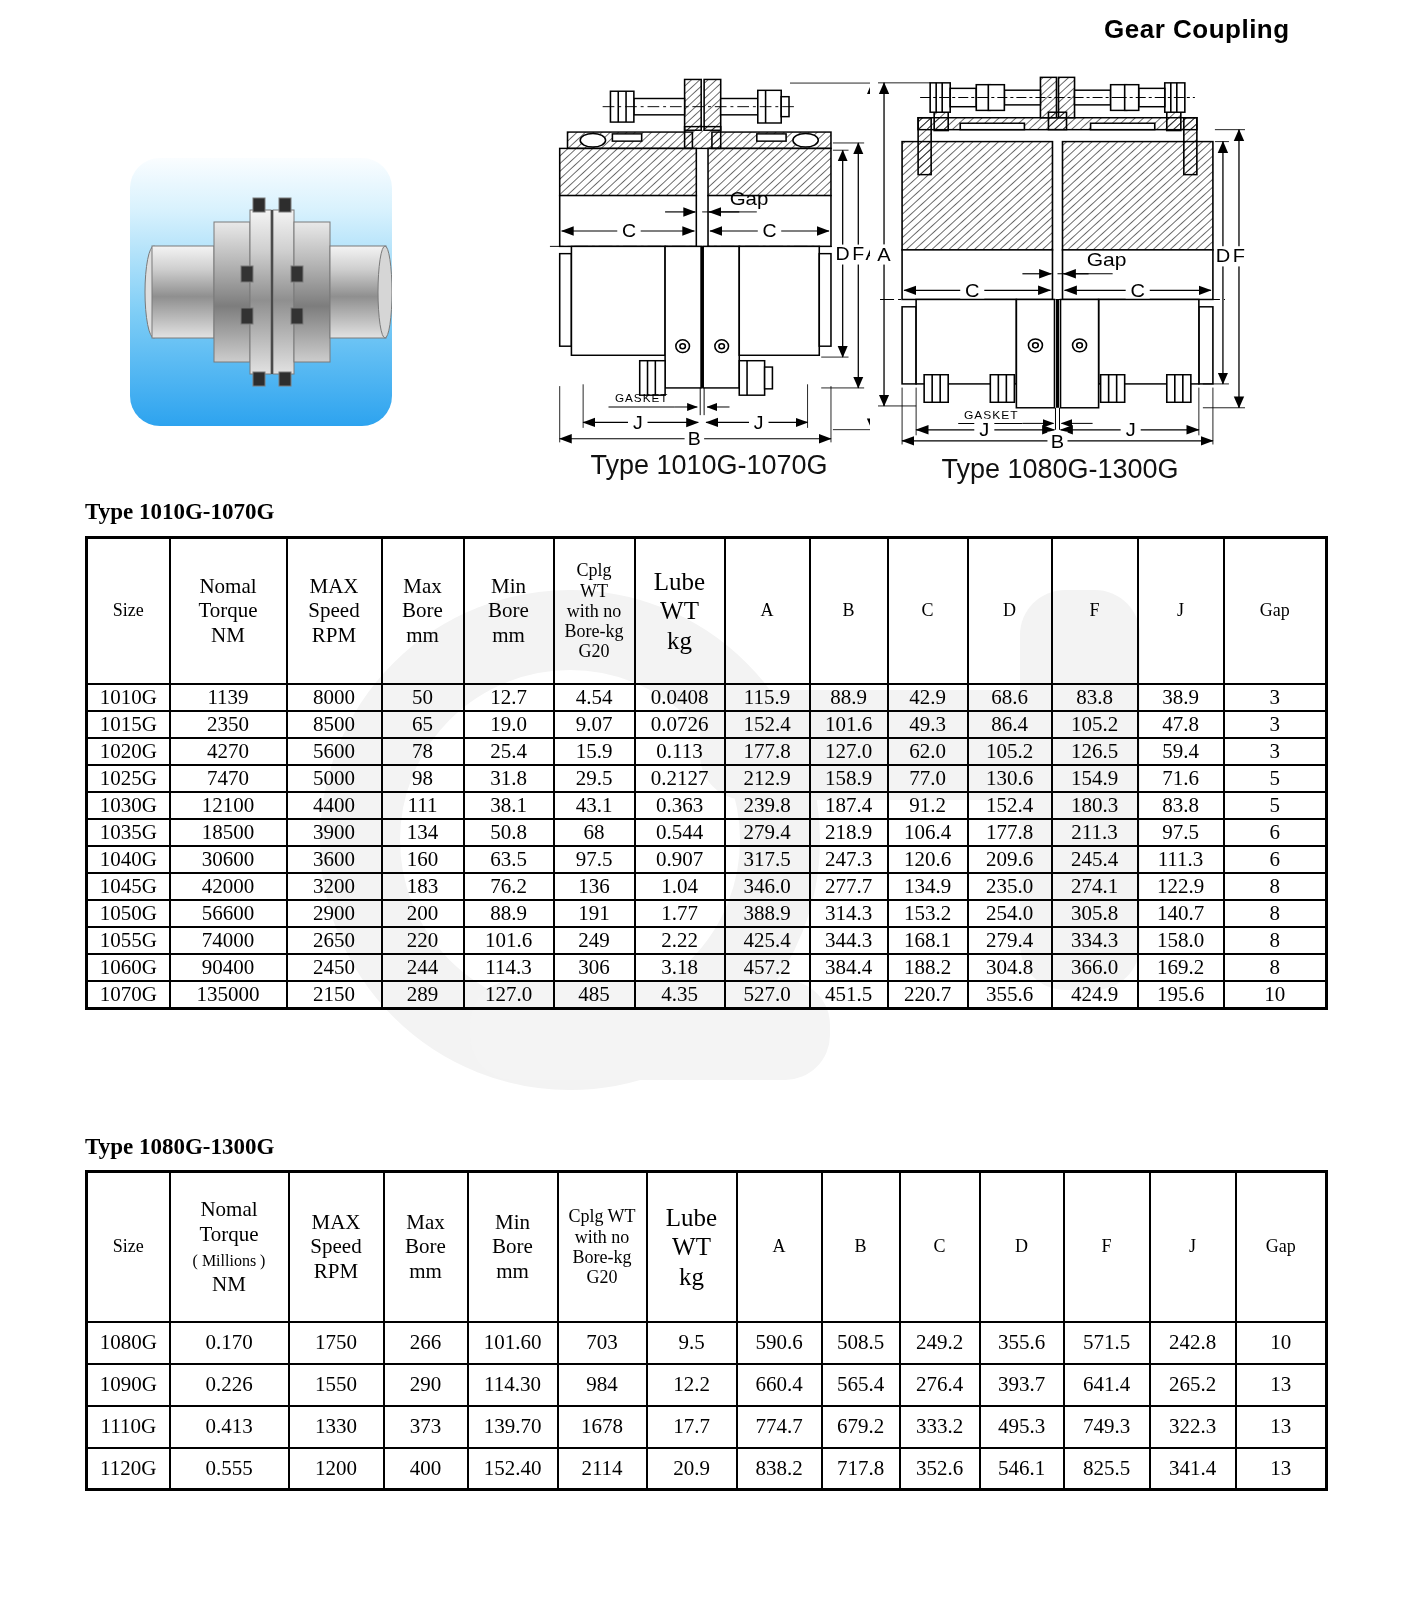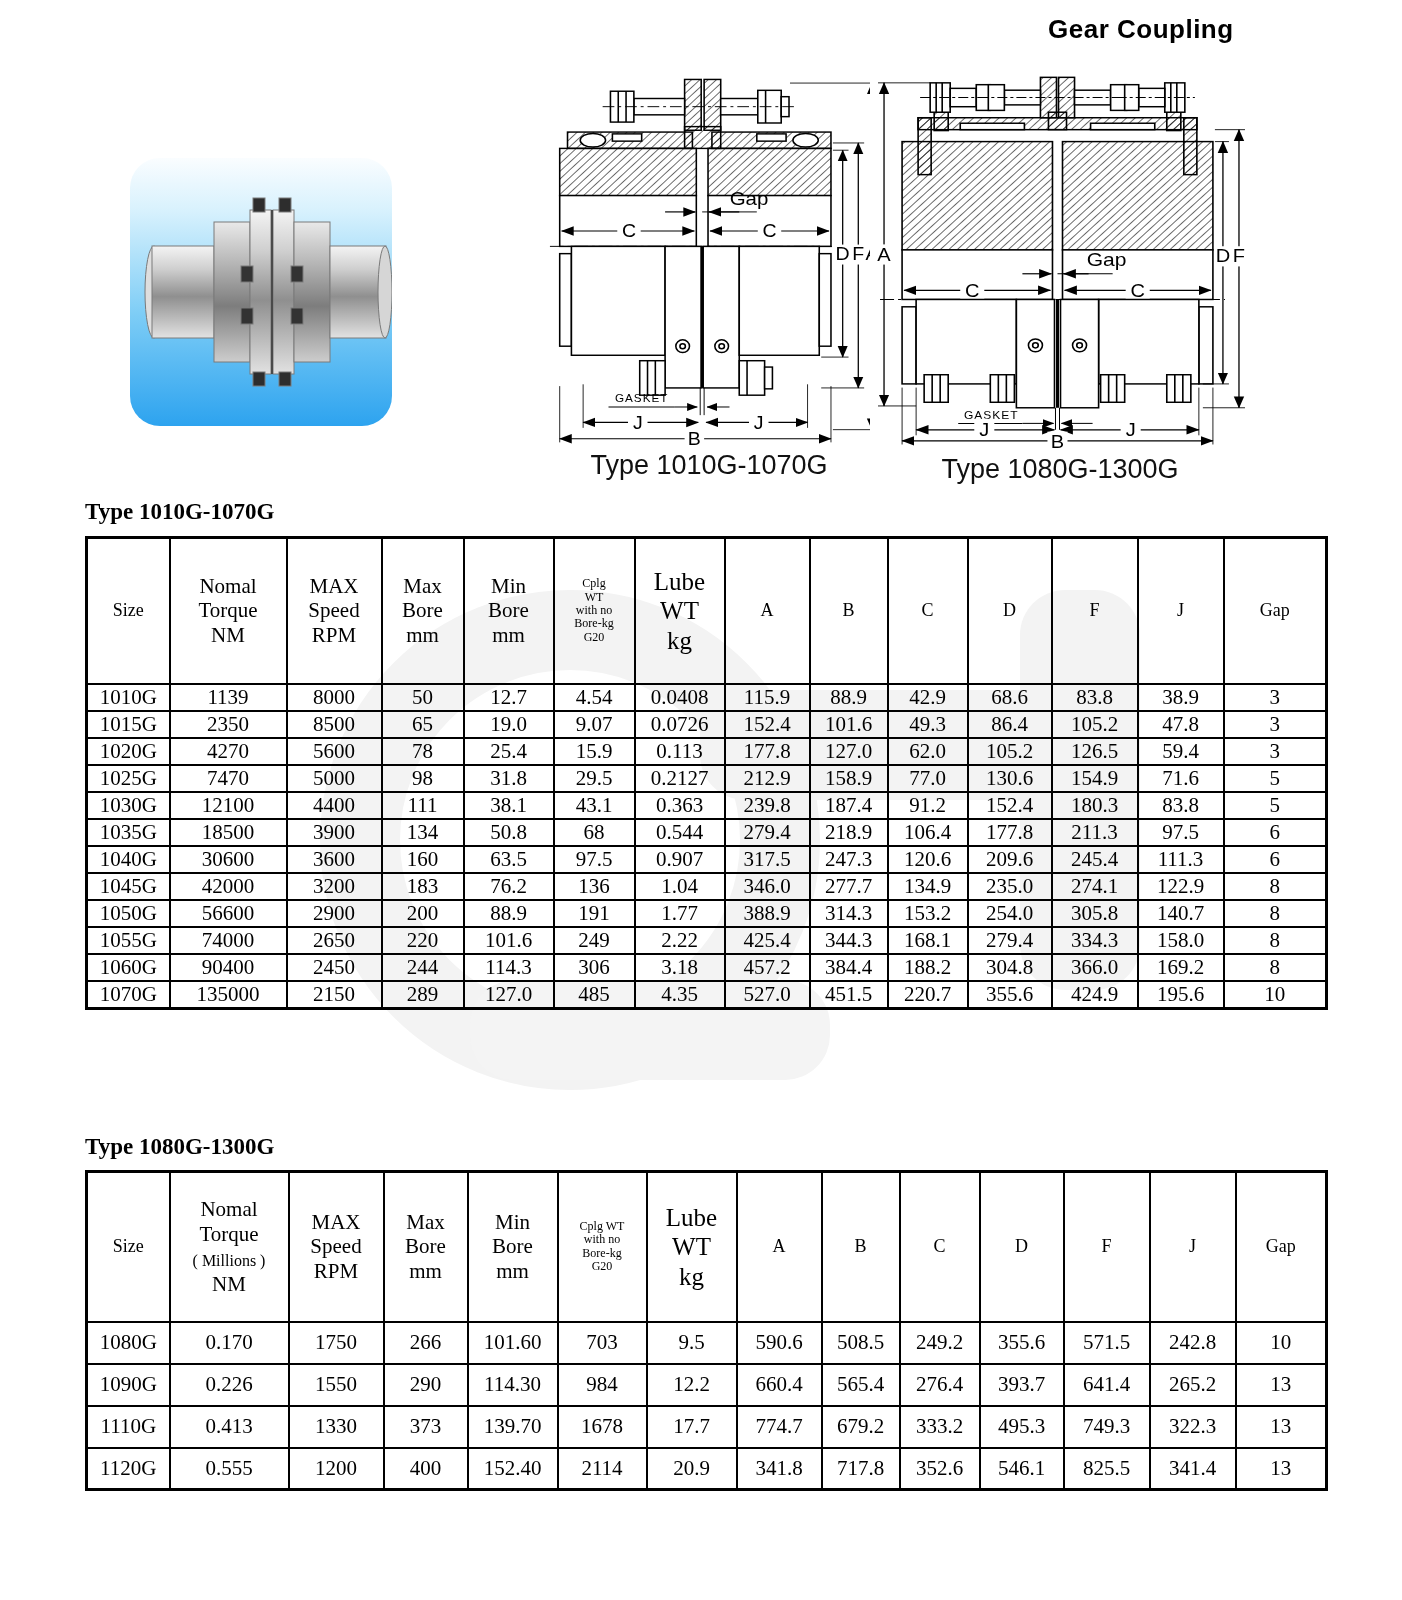--- a/index.html
+++ b/index.html
@@ -1,18 +1,18 @@
 <!DOCTYPE html>
 <html><head>
 <meta charset="utf-8">
 <style>
   html,body{margin:0;padding:0;background:#fff;}
   .page{position:relative;width:1402px;height:1600px;background:#fff;overflow:hidden;
         font-family:"Liberation Serif","DejaVu Serif",serif;color:#000;}
-  .page-title{position:absolute;left:1048px;top:14px;z-index:2;
+  .page-title{position:absolute;left:1104px;top:14px;z-index:2;
         font-family:"Liberation Sans","DejaVu Sans",sans-serif;font-weight:bold;font-size:26px;letter-spacing:.5px;}
   
   .wm{position:absolute;z-index:0;}
   .wm1{left:320px;top:590px;width:340px;height:340px;border:80px solid #f3f3f3;border-radius:50%;}
   .wm2{left:1020px;top:590px;width:120px;height:400px;background:#f3f3f3;border-radius:45px;}
   .wm3{left:700px;top:690px;width:430px;height:110px;background:#f3f3f3;border-radius:45px;}
   .wm4{left:470px;top:980px;width:360px;height:100px;background:#f4f4f4;border-radius:45px;}
   .photo{position:absolute;left:130px;top:158px;width:262px;height:268px;border-radius:30px;z-index:1;
         background:linear-gradient(180deg,#fafdff 0%,#d7f1fd 20%,#7ecdf6 58%,#2da3ef 100%);}
   figure{margin:0;}
@@ -26,21 +26,21 @@
   .sec{position:absolute;z-index:2;font-size:23px;font-weight:bold;margin:0;font-family:"Liberation Serif",serif;}
   .sec1{left:85px;top:499px;}
   .sec2{left:85px;top:1134px;}
   table{position:absolute;left:85px;z-index:1;border-collapse:collapse;table-layout:fixed;
         background:transparent;border:3px solid #000;}
   #t1{top:536px;width:1240px;}
   #t2{top:1170px;width:1240px;}
   th,td{border:2.5px solid #000;text-align:center;vertical-align:middle;padding:0;background:transparent;}
   th{font-weight:normal;font-size:21px;line-height:1.18;}
   th.single{font-size:18px;}
-  th.small{font-size:12px;line-height:1.12;}
+  th.small{font-size:18px;line-height:1.12;}
   th.big{font-size:25px;}
   .paren{font-size:16px;}
   td{font-size:21px;}
   #t1 thead tr{height:146px;}
   #t1 tbody tr{height:18px;}
   #t2 thead tr{height:150px;}
   #t2 tbody tr{height:42px;}
 </style>
 </head>
 <body>
@@ -660,21 +660,21 @@
           <td>13</td>
         </tr>
         <tr>
           <td>1120G</td>
           <td>0.555</td>
           <td>1200</td>
           <td>400</td>
           <td>152.40</td>
           <td>2114</td>
           <td>20.9</td>
-          <td>341.8</td>
+          <td>838.2</td>
           <td>717.8</td>
           <td>352.6</td>
           <td>546.1</td>
           <td>825.5</td>
           <td>341.4</td>
           <td>13</td>
         </tr>
       </tbody>
   </table>
 

